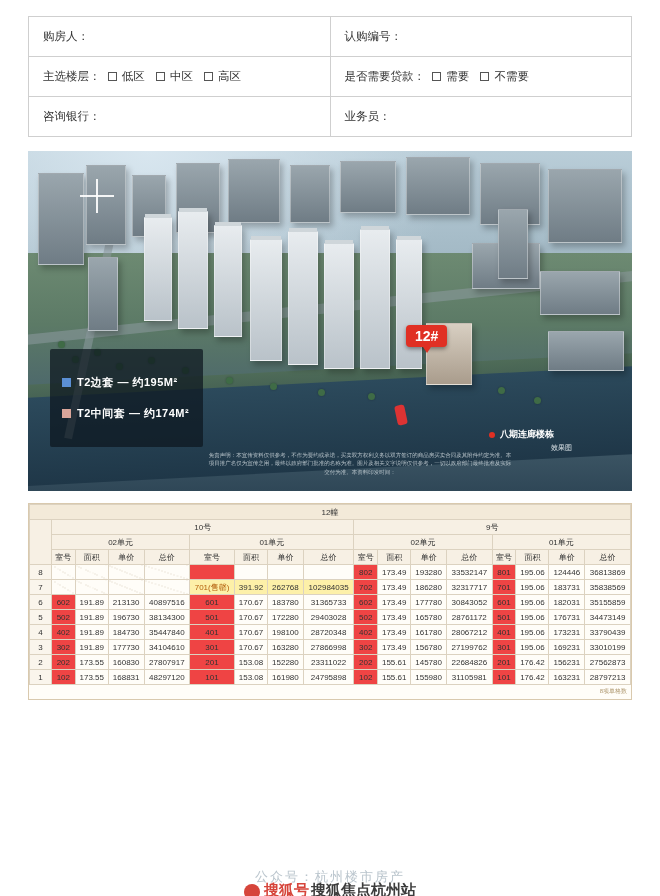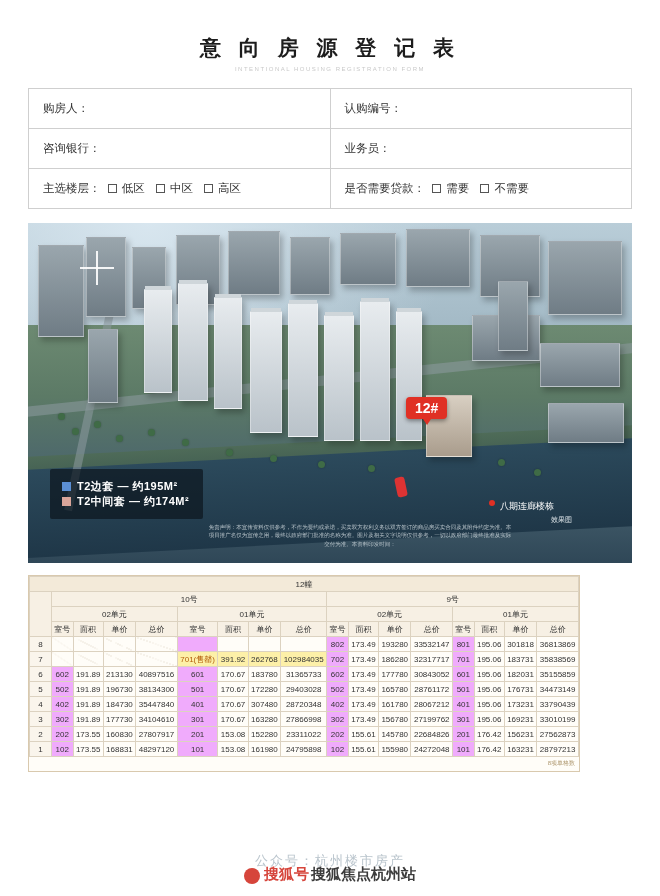--- a/index.html
+++ b/index.html
@@ -109,63 +109,63 @@
   .compass:before, .compass:after {
     content:""; position:absolute; background:#fff; opacity:.9;
   }
   .compass:before { left:16px; top:0; width:2px; height:34px; }
   .compass:after { left:0; top:16px; width:34px; height:2px; }
   .legend {
     position:absolute; left:22px; bottom:44px;
     background: rgba(12,22,30,.72);
     padding:10px 14px 10px 12px; border-radius:2px;
   }
-  .legend div { display:flex; align-items:center; color:#fff; font-size:9px; margin:0 0; }
+  .legend div { display:flex; align-items:center; color:#fff; font-size:9px; margin:16px 0; }
   .legend i { width:9px; height:9px; display:inline-block; margin-right:6px; }
   .sw-blue { background:#5b8fd4; }
   .sw-pink { background:#d9a59a; }
   .legend b { font-size:11px; letter-spacing:.5px;}
   .poi {
     position:absolute; right:78px; bottom:50px; color:#fff; font-size:9px;
-    display:flex; 
+    display:flex; align-items:center;font-weight:bold;
   }
   .poi .dot { width:6px;height:6px;border-radius:50%;background:#e03024;margin-right:5px; }
   .poi-sub {
     position:absolute; right:60px; bottom:38px; color:#dfe6ea; font-size:7px;
   }
   .disclaimer {
     position:absolute; left:180px; right:120px; bottom:14px;
     color:#cfd8dd; font-size:5.5px; line-height:1.6; text-align:center; opacity:.85;
   }
   .person {
     position:absolute; left:368px; bottom:66px; width:10px; height:20px;
     background:#d33; border-radius:3px; transform:rotate(-12deg);
   }
 
   
   .price-wrap {
     margin: 12px 28px 0 28px;
-    width: 552px;
+    width: 604px;
     border:1px solid #d9c9ae;
     background:#fffdf8;
   }
   table.price {
     border-collapse: collapse; width:100%;
     font-size: 8px; color:#333;
   }
   table.price th, table.price td {
     border:1px solid #dcd2c0; text-align:center; height:15px; padding:0 2px;
     white-space:nowrap;
   }
   table.price thead th { background:#f7f0e4; font-weight:normal; font-size:8px; }
   .hdr-build { background:#f3ead9 !important; height:16px; }
   .row-label { background:#faf5ec; width:22px; }
   .cell-hi { background:#fdf0a8 !important; color:#b4600d; font-weight:normal; }
   .cell-hi-o { background:#fdf0a8 !important; }
-  .num-col { background:#f0abfc; }
+  .num-col { background:#ef4444; }
   .diag {
     background:
       linear-gradient(to top right, transparent 49.3%, #dcd2c0 49.6%, #dcd2c0 50.4%, transparent 50.7%);
   }
   .tbl-note {
     text-align:right; font-size:6px; color:#b09a72; padding:2px 4px 3px 0;
   }
 
   
   .wm {
@@ -183,47 +183,43 @@
   .wm-ghost {
     position:absolute; left:0; right:0; bottom:26px;
     text-align:center; font-size:13px; color:#b9c4cc; letter-spacing:2px;
   }
 </style>
 </head>
 <body>
 
 <div class="page">
 
-  <div class="title-wrap">
-    <div class="doc-title">意 向 房 源 登 记 表</div>
-    <div class="doc-subtitle">INTENTIONAL HOUSING REGISTRATION FORM</div>
-  </div>
 
   <table class="form-table">
     <tbody>
         <tr>
       <td class="half"><span>购房人：</span></td>
       <td class="half"><span>认购编号：</span></td>
-    </tr>
-    <tr>
-      <td class="half"><span>咨询银行：</span></td>
-      <td class="half"><span>业务员：</span></td>
     </tr>
     <tr>
       <td class="half row-inline">
         <span>主选楼层：</span>
         <span class="opt"><i class="cb"></i><span>低区</span></span>
         <span class="opt"><i class="cb"></i><span>中区</span></span>
         <span class="opt"><i class="cb"></i><span>高区</span></span>
       </td>
       <td class="half row-inline">
         <span>是否需要贷款：</span>
         <span class="opt"><i class="cb"></i><span>需要</span></span>
         <span class="opt"><i class="cb"></i><span>不需要</span></span>
       </td>
+    </tr>
+    <tr>
+      <td class="half"><span>咨询银行：</span></td>
+      <td class="half"><span>业务员：</span></td>
     </tr>
   </tbody>
     </table>
 
   <div class="render">
     <div class="sky"></div>
     <div class="ground"></div>
     <div class="riverbank"></div>
     <div class="river"></div>
 
@@ -357,21 +353,21 @@
             <td class="num-col"></td>
             <td></td>
             <td></td>
             <td></td>
             <td class="num-col">802</td>
             <td>173.49</td>
             <td>193280</td>
             <td>33532147</td>
             <td class="num-col">801</td>
             <td>195.06</td>
-            <td>301818</td>
+            <td>124446</td>
             <td>36813869</td>
           </tr>
           <tr>
             <td class="row-label">7</td>
             <td class="num-col diag"></td>
             <td class=" diag"></td>
             <td class=" diag"></td>
             <td class=" diag"></td>
             <td class="cell-hi">701(售罄)</td>
             <td class="cell-hi-o">391.92</td>
@@ -425,21 +421,21 @@
             <td>34473149</td>
           </tr>
           <tr>
             <td class="row-label">4</td>
             <td class="num-col">402</td>
             <td>191.89</td>
             <td>184730</td>
             <td>35447840</td>
             <td class="num-col">401</td>
             <td>170.67</td>
-            <td>307480</td>
+            <td>198100</td>
             <td>28720348</td>
             <td class="num-col">402</td>
             <td>173.49</td>
             <td>161780</td>
             <td>28067212</td>
             <td class="num-col">401</td>
             <td>195.06</td>
             <td>173231</td>
             <td>33790439</td>
           </tr>
@@ -487,21 +483,21 @@
             <td>173.55</td>
             <td>168831</td>
             <td>48297120</td>
             <td class="num-col">101</td>
             <td>153.08</td>
             <td>161980</td>
             <td>24795898</td>
             <td class="num-col">102</td>
             <td>155.61</td>
             <td>155980</td>
-            <td>24272048</td>
+            <td>31105981</td>
             <td class="num-col">101</td>
             <td>176.42</td>
             <td>163231</td>
             <td>28797213</td>
           </tr>
         </tbody>
     </table>
     <div class="tbl-note">8项单格数</div>
   </div>
 

